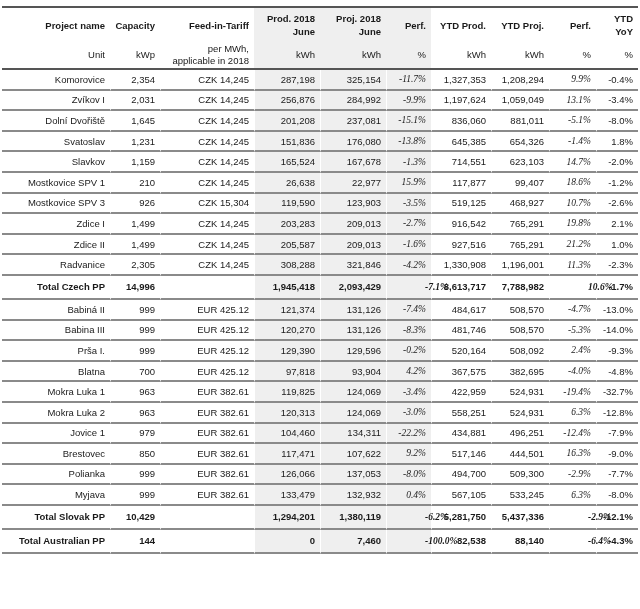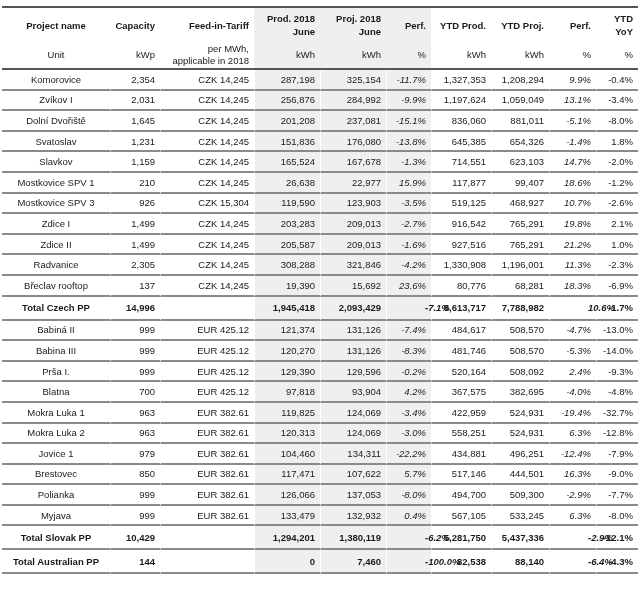--- a/index.html
+++ b/index.html
@@ -10,28 +10,28 @@
     col.c-cap { width: 50px; }
     col.c-fit { width: 94px; }
     col.c-prod { width: 66px; }
     col.c-proj { width: 66px; }
     col.c-perf { width: 45px; }
     col.c-ytdp { width: 60px; }
     col.c-ytdj { width: 58px; }
     col.c-perf2 { width: 47px; }
     col.c-yoy { width: 42px; }
     th, td { padding: 0 5px; white-space: nowrap; text-align: right; }
-    th:first-child, td:first-child { text-align: center; }
+    th:first-child, td:first-child { text-align: right; }
     thead tr.h1 th { border-top: 2px solid #555; height: 34px; vertical-align: middle; font-weight: bold; font-size: 9.5px; line-height: 13px; }
     thead tr.h2 th { height: 26px; font-weight: normal; font-size: 9.5px; line-height: 12px; vertical-align: middle; border-bottom: 2px solid #555; }
     tbody td { height: 18.6px; border-bottom: 2px solid #8a8a8a; vertical-align: middle; }
     tbody tr.total td { font-weight: bold; height: 22px; }
     tbody tr.tall td { height: 22px; }
     .shade { background: #efefef; }
-    td.it { font-style: italic; }
+    td.it { font-style: italic; font-family: Liberation Serif, serif; }
     tr.total td.it { font-style: italic; padding-left: 38px; }
     tbody td + td { border-left: 1px solid #fff; }
   </style>
 </head>
 <body>
 
 <div class="wrap">
   <table>
     <colgroup>
       <col class="c-name">
@@ -185,32 +185,20 @@
           <td>2,305</td>
           <td>CZK 14,245</td>
           <td class="shade">308,288</td>
           <td class="shade">321,846</td>
           <td class="shade it">-4.2%</td>
           <td>1,330,908</td>
           <td>1,196,001</td>
           <td class="it">11.3%</td>
           <td>-2.3%</td>
         </tr>
-        <tr>
-          <td>Břeclav rooftop</td>
-          <td>137</td>
-          <td>CZK 14,245</td>
-          <td class="shade">19,390</td>
-          <td class="shade">15,692</td>
-          <td class="shade it">23.6%</td>
-          <td>80,776</td>
-          <td>68,281</td>
-          <td class="it">18.3%</td>
-          <td>-6.9%</td>
-        </tr>
         <tr class="total">
           <td>Total Czech PP</td>
           <td>14,996</td>
           <td></td>
           <td class="shade">1,945,418</td>
           <td class="shade">2,093,429</td>
           <td class="shade it">-7.1%</td>
           <td>8,613,717</td>
           <td>7,788,982</td>
           <td class="it">10.6%</td>
@@ -299,21 +287,21 @@
           <td>496,251</td>
           <td class="it">-12.4%</td>
           <td>-7.9%</td>
         </tr>
         <tr>
           <td>Brestovec</td>
           <td>850</td>
           <td>EUR 382.61</td>
           <td class="shade">117,471</td>
           <td class="shade">107,622</td>
-          <td class="shade it">5.7%</td>
+          <td class="shade it">9.2%</td>
           <td>517,146</td>
           <td>444,501</td>
           <td class="it">16.3%</td>
           <td>-9.0%</td>
         </tr>
         <tr>
           <td>Polianka</td>
           <td>999</td>
           <td>EUR 382.61</td>
           <td class="shade">126,066</td>

